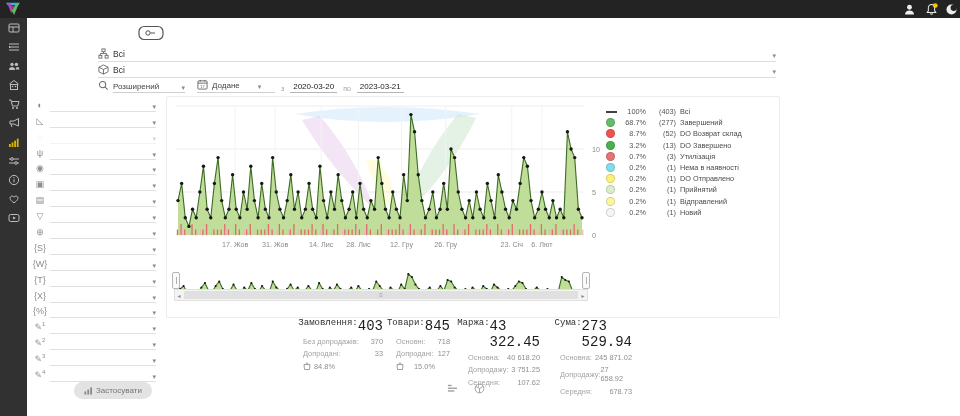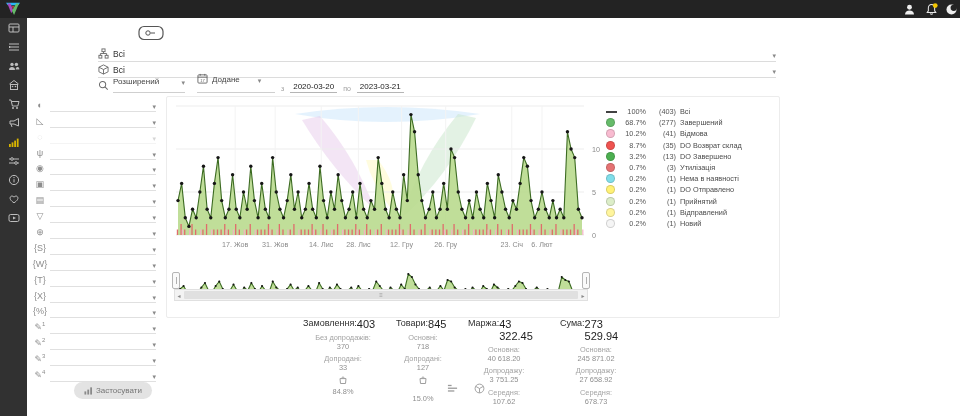--- a/index.html
+++ b/index.html
@@ -32,23 +32,23 @@
   
   #card{left:166px;top:96px;width:612px;height:220px;border:1px solid #ececec;border-radius:2px;background:#fff;}
   
   #legend{left:606px;top:106px;width:168px;}
   .lg-row{display:grid;grid-template-columns:13px 31px 30px auto;align-items:center;height:11.2px;font-size:7.3px;color:#4a4a4a;}
   .lg-marker{width:7px;height:7px;border-radius:50%;border:1px solid rgba(0,0,0,0.15);}
   .lg-marker.m-line{width:11px;height:2px;border-radius:0;border:none;}
   .lg-pct,.lg-count{text-align:right;padding-right:4px;color:#555;}
   
   .stat-col{position:absolute;}
-  .stat-head{display:flex;justify-content:flex-start;font-size:9px;color:#2f2f2f;}
-  .stat-head .v{font-size:11px;color:#1d1d1d;}
-  .stat-sub{display:flex;justify-content:space-between;font-size:7.4px;color:#a3a3a3;margin-top:3.2px;align-items:center;flex-direction:column;}
+  .stat-head{display:flex;justify-content:flex-end;font-size:9px;color:#2f2f2f;font-family:Liberation Mono, monospace;}
+  .stat-head .v{font-size:14px;color:#1d1d1d;}
+  .stat-sub{display:flex;justify-content:space-between;font-size:7.4px;color:#a3a3a3;margin-top:3.2px;align-items:center;}
   .stat-sub .v{color:#8f8f8f;}
   .bag{color:#9e9e9e;}
   
   #applybtn{left:74px;top:382px;height:17px;border:none;border-radius:9px;background:#e3e3e3;color:#757575;font-size:8px;display:flex;align-items:center;gap:3px;padding:0 10px;font-family:"Liberation Sans",sans-serif;}
   
   #xscroll{left:174px;top:289px;width:412px;height:10px;background:#f3f3f3;border:1px solid #e0e0e0;display:flex;align-items:center;}
   #xthumb{flex:1;height:8px;background:#e0e0e0;margin:0 1px;border-radius:1px;display:flex;align-items:center;justify-content:center;color:#9a9a9a;font-size:6px;}
   .xarrow{width:8px;text-align:center;color:#8a8a8a;font-size:6px;}
   .brush{position:absolute;top:272px;width:6px;height:15px;border:1px solid #b5b5b5;background:#fafafa;border-radius:2px;display:flex;align-items:center;justify-content:center;}
   .brush:after{content:"";width:1px;height:7px;background:#b0b0b0;}
@@ -185,25 +185,25 @@
       </svg></span>
   <span class="val">Всі</span>
   <span class="caret" style="margin-left:auto;padding-bottom:2px">▾</span>
 </div>
 
 <div class="abs" style="left:98px;top:76px;height:17px;display:flex;align-items:flex-end;gap:4px">
   <span class="ficon"><svg viewBox="0 0 12 12">
         <circle cx="5" cy="5" r="3.4" fill="none" stroke="currentColor" stroke-width="1.1"></circle>
         <line x1="7.6" y1="7.6" x2="10.6" y2="10.6" stroke="currentColor" stroke-width="1.1"></line>
       </svg></span>
-  <span style="display:flex;align-items:flex-end;border-bottom:1px solid #cfcfcf;min-width:72px;justify-content:space-between;padding-bottom:6px">
+  <span style="display:flex;align-items:flex-end;border-bottom:1px solid #cfcfcf;min-width:72px;justify-content:space-between;padding-bottom:1px">
     <span style="font-size:8px;color:#444">Розширений</span>
     <span class="caret">▾</span>
   </span>
-  <span style="display:flex;align-items:flex-end;border-bottom:1px solid #cfcfcf;min-width:78px;gap:4px;padding-bottom:8px;margin-left:8px">
+  <span style="display:flex;align-items:flex-end;border-bottom:1px solid #cfcfcf;min-width:78px;gap:4px;padding-bottom:2px;margin-left:8px">
     <svg style="width:11px;height:11px;color:#666" viewBox="0 0 12 12">
         <rect x="1" y="2" width="10" height="9" rx="1" fill="none" stroke="currentColor"></rect>
         <line x1="1" y1="4.5" x2="11" y2="4.5" stroke="currentColor"></line>
         <line x1="3.5" y1="1" x2="3.5" y2="3" stroke="currentColor"></line>
         <line x1="8.5" y1="1" x2="8.5" y2="3" stroke="currentColor"></line>
         <text x="6" y="9.6" font-size="4.5" text-anchor="middle" fill="currentColor">17</text>
       </svg>
     <span style="font-size:8px;color:#444">Додане</span>
     <span class="caret" style="margin-left:14px">▾</span>
   </span>
@@ -635,35 +635,27 @@
 
     <div class="lg-row">
       <span style="display:flex;align-items:center">
         <span class="lg-marker m-dot" style="background: rgb(102, 187, 106);"></span>
       </span>
       <span class="lg-pct">68.7%</span>
       <span class="lg-count">(277)</span>
       <span>Завершений</span>
     </div>
 
-    <div class="lg-row">
-      <span style="display:flex;align-items:center">
-        <span class="lg-marker m-dot" style="background: rgb(248, 187, 208);"></span>
-      </span>
-      <span class="lg-pct">10.2%</span>
-      <span class="lg-count">(41)</span>
-      <span>Відмова</span>
-    </div>
 
     <div class="lg-row">
       <span style="display:flex;align-items:center">
         <span class="lg-marker m-dot" style="background: rgb(239, 83, 80);"></span>
       </span>
       <span class="lg-pct">8.7%</span>
-      <span class="lg-count">(35)</span>
+      <span class="lg-count">(52)</span>
       <span>DO Возврат склад</span>
     </div>
 
 
     <div class="lg-row">
       <span style="display:flex;align-items:center">
         <span class="lg-marker m-dot" style="background: rgb(76, 175, 80);"></span>
       </span>
       <span class="lg-pct">3.2%</span>
       <span class="lg-count">(13)</span>

